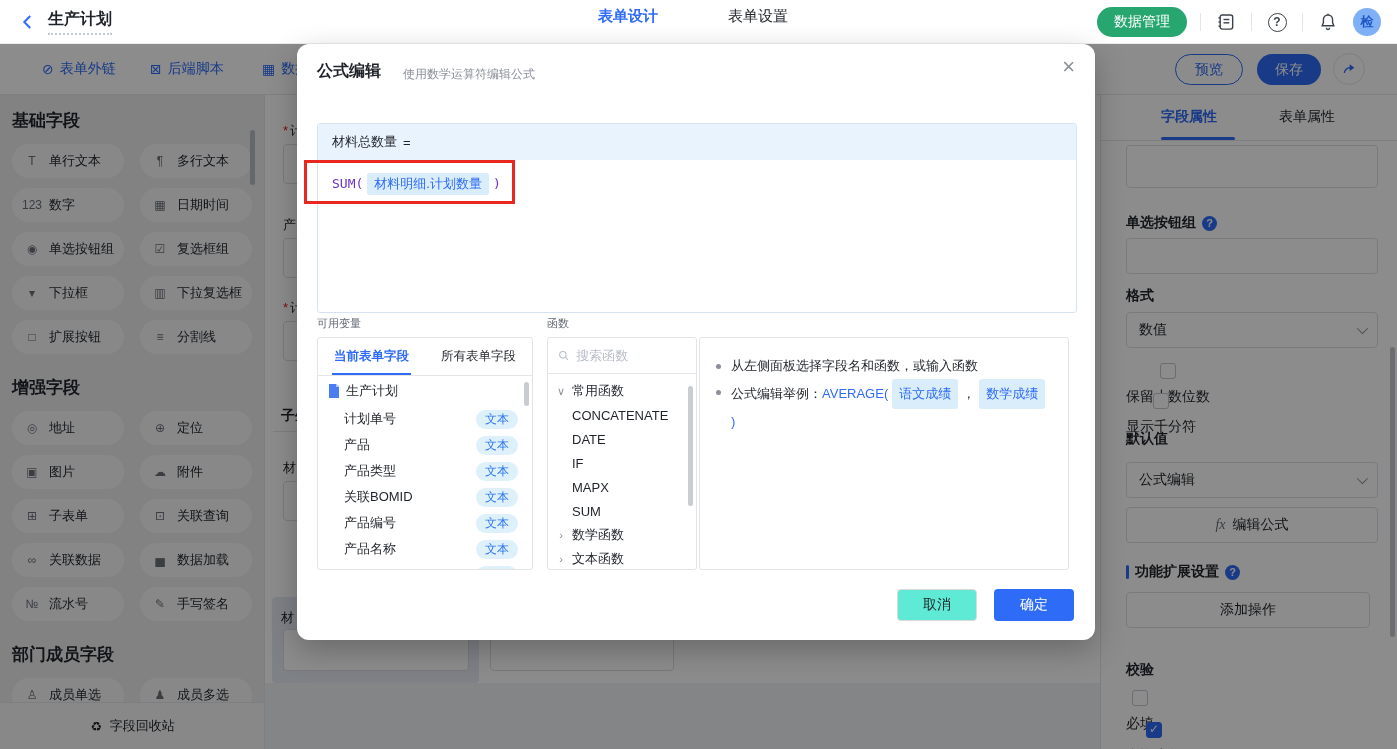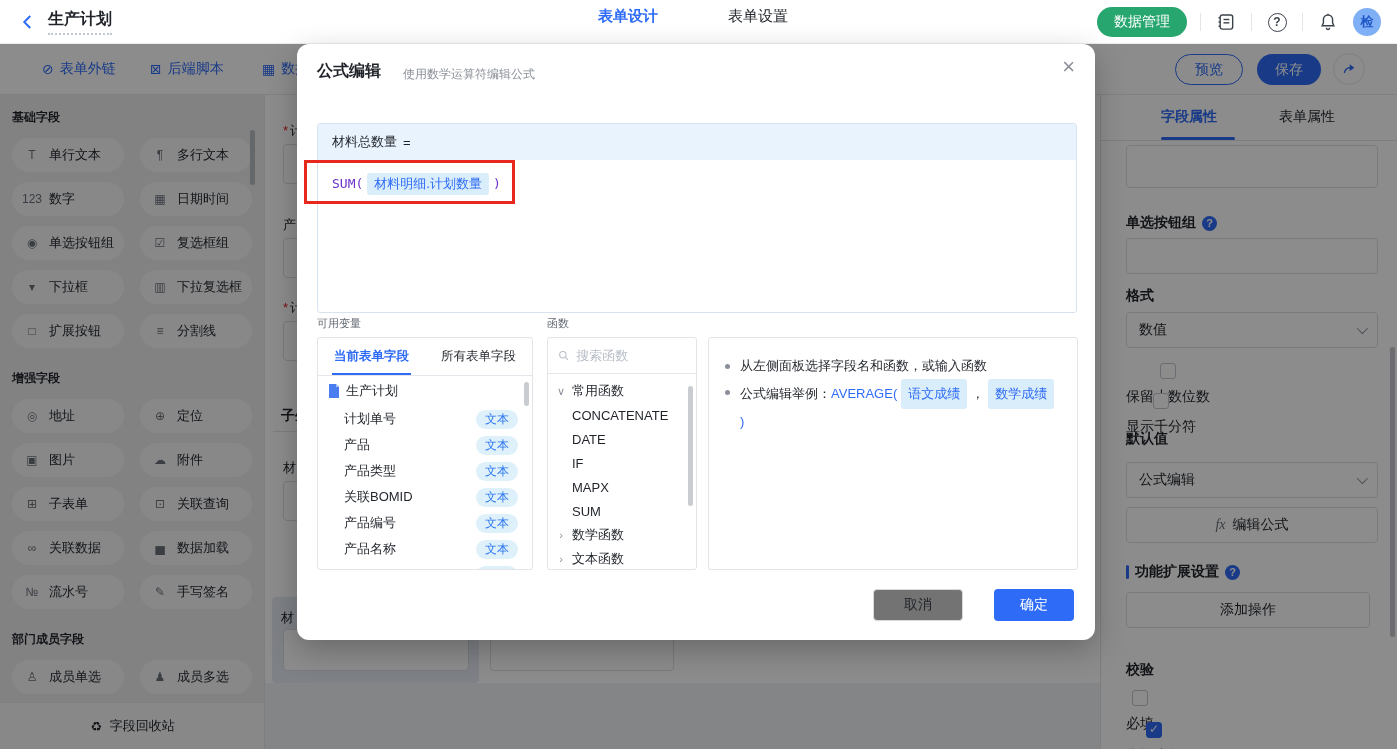--- a/index.html
+++ b/index.html
@@ -24,21 +24,21 @@
   
   .toolbar { position:absolute; top:44px; left:0; width:1397px; height:51px; background:#fff; border-bottom:1px solid #e8eaed; z-index:1; }
   .tb-item { position:absolute; top:16px; display:flex; align-items:center; gap:6px; color:#2e6bf6; font-size:14px; cursor:pointer; }
   .tb-glyph { font-size:14px; }
   .btn-outline { position:absolute; border:1px solid #2e6bf6; color:#2e6bf6; background:#fff; border-radius:16px; font-size:14px; display:flex; align-items:center; justify-content:center; cursor:pointer; }
   .btn-blue { position:absolute; background:#2e6bf6; color:#fff; border-radius:16px; font-size:14px; display:flex; align-items:center; justify-content:center; cursor:pointer; }
   .share-circle { position:absolute; width:32px; height:32px; border-radius:50%; background:#fff; border:1px solid #e3e6ec; display:flex; align-items:center; justify-content:center; cursor:pointer; }
 
   
   .sidebar { position:absolute; top:95px; left:0; width:265px; height:654px; background:#ededef; border-right:1px solid #e3e5e8; overflow:hidden; z-index:1; padding:14px 0 0 12px; }
-  .sec-title { font-size:12px; font-weight:700; color:#1f2329; margin-bottom:12px; }
+  .sec-title { font-size:17px; font-weight:700; color:#1f2329; margin-bottom:12px; }
   .pill-grid { display:grid; grid-template-columns:112px 112px; gap:10px 16px; margin-bottom:22px; }
   .pill { height:34px; background:#f7f8fa; border-radius:17px; display:flex; align-items:center; padding:0 10px; gap:7px; cursor:pointer; }
   .pill .g { color:#6a7078; font-size:12px; width:20px; text-align:center; flex:none; }
   .pill .t { font-size:13px; color:#1f2329; white-space:nowrap; }
   .recycle-bar { position:absolute; left:0; bottom:0; width:265px; height:47px; background:#f7f8fa; border-top:1px solid #e3e5e8; display:flex; align-items:center; justify-content:center; gap:8px; font-size:13px; color:#1f2329; cursor:pointer; z-index:2; }
   .sb-scroll { position:absolute; left:250px; top:35px; width:5px; height:55px; background:#b9bdc4; border-radius:3px; }
 
   
   .canvas { position:absolute; top:95px; left:265px; width:835px; height:588px; background:#fff; z-index:1; overflow:hidden; }
   .cv-label { position:absolute; font-size:13px; color:#1f2329; white-space:nowrap; }
@@ -102,21 +102,21 @@
   .fn-row.item { padding-left:24px; }
   .fn-list { padding-top:5px; }
   .f-scroll { position:absolute; right:3px; top:48px; width:5px; height:120px; background:#c9ccd1; border-radius:3px; }
 
   .tips { padding:15px 16px; }
   .tip { display:flex; gap:10px; font-size:13px; color:#1f2329; line-height:26px; }
   .tip .dot { width:5px; height:5px; border-radius:50%; background:#8a8f99; margin-top:11px; flex:none; }
   .tip .blue { color:#2e6bf6; }
 
   .m-btn { position:absolute; top:545px; height:32px; border-radius:4px; font-size:14px; display:flex; align-items:center; justify-content:center; cursor:pointer; }
-  .m-cancel { left:576px; width:90px; border:1px solid #d9d9d9; color:#1f2329; background:#737373; }
+  .m-cancel { left:600px; width:80px; border:1px solid #d9d9d9; color:#1f2329; background:#5eead4; }
   .m-ok { left:697px; width:80px; background:#2e6bf6; color:#fff; }
 
   .red-box { position:absolute; left:304px; top:160px; width:211px; height:44px; border:3px solid #e8281e; z-index:60; pointer-events:none; }
 </style>
 </head>
 <body>
 
 <div class="page">
 
   <div class="header">
@@ -475,21 +475,21 @@
             <span>数学函数</span>
           </div>
         <div class="fn-row group">
             <span class="chev">›</span>
             <span>文本函数</span>
           </div>
       </div>
       <div class="f-scroll"></div>
     </div>
 
-    <div class="panel tips" style="left:411px; width:370px; height:233px;">
+    <div class="panel tips" style="left:402px; width:370px; height:233px;">
       <div class="tip">
           <span class="dot"></span>
           <span>从左侧面板选择字段名和函数，或输入函数</span>
         </div>
       <div class="tip">
           <span class="dot"></span>
         <span>
           <span>公式编辑举例：</span><span class="blue">AVERAGE(</span><span class="chip">语文成绩</span><span>，</span><span class="chip">数学成绩</span><span class="blue">)</span>
         </span>
       </div>

